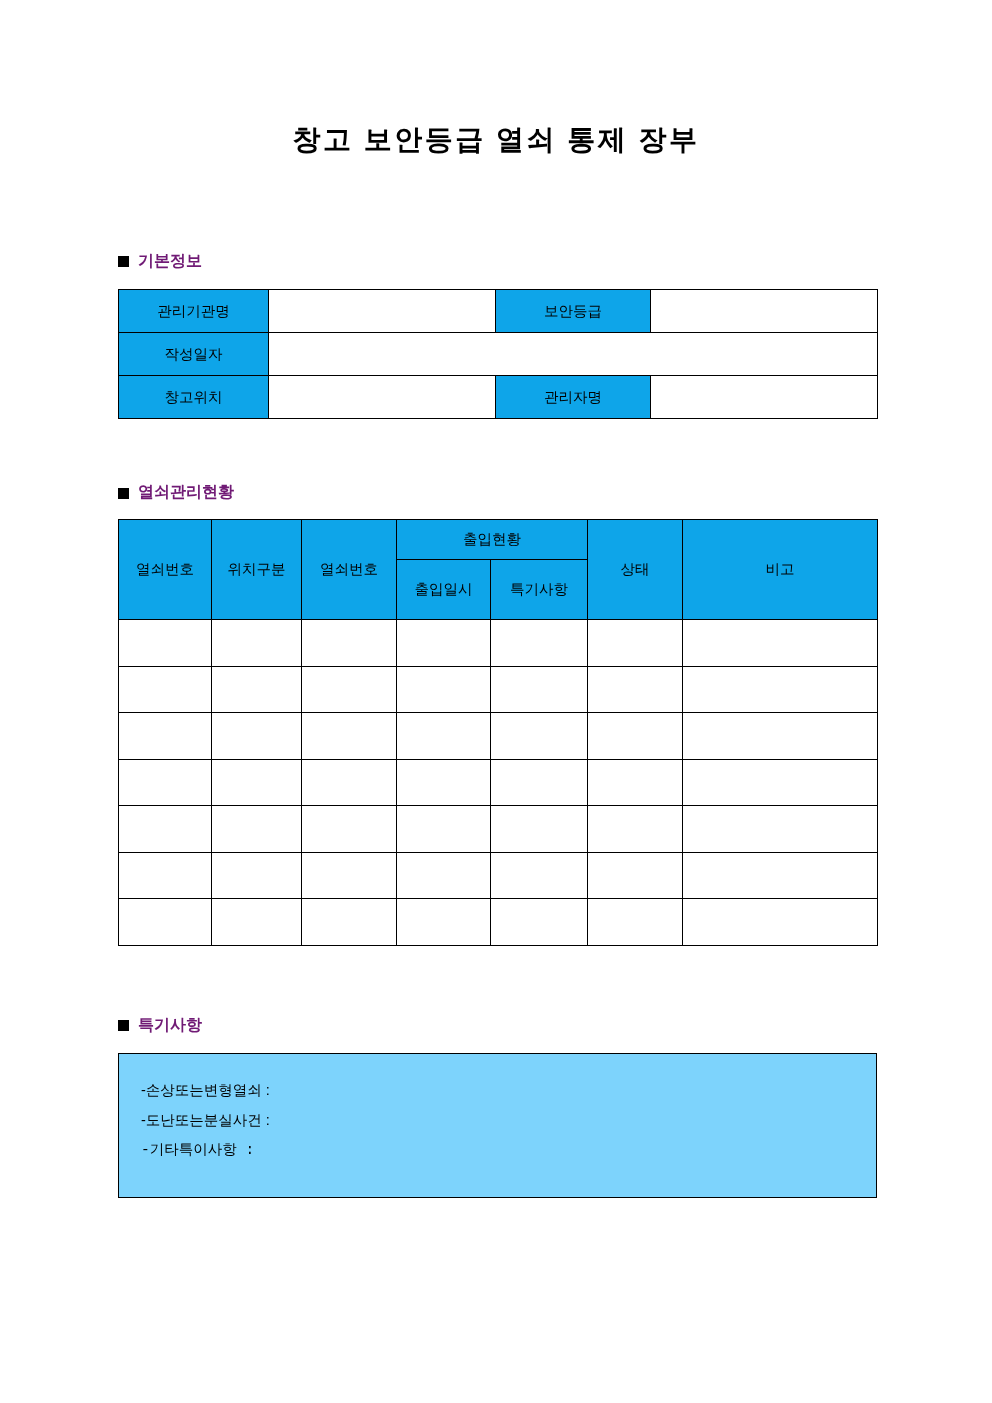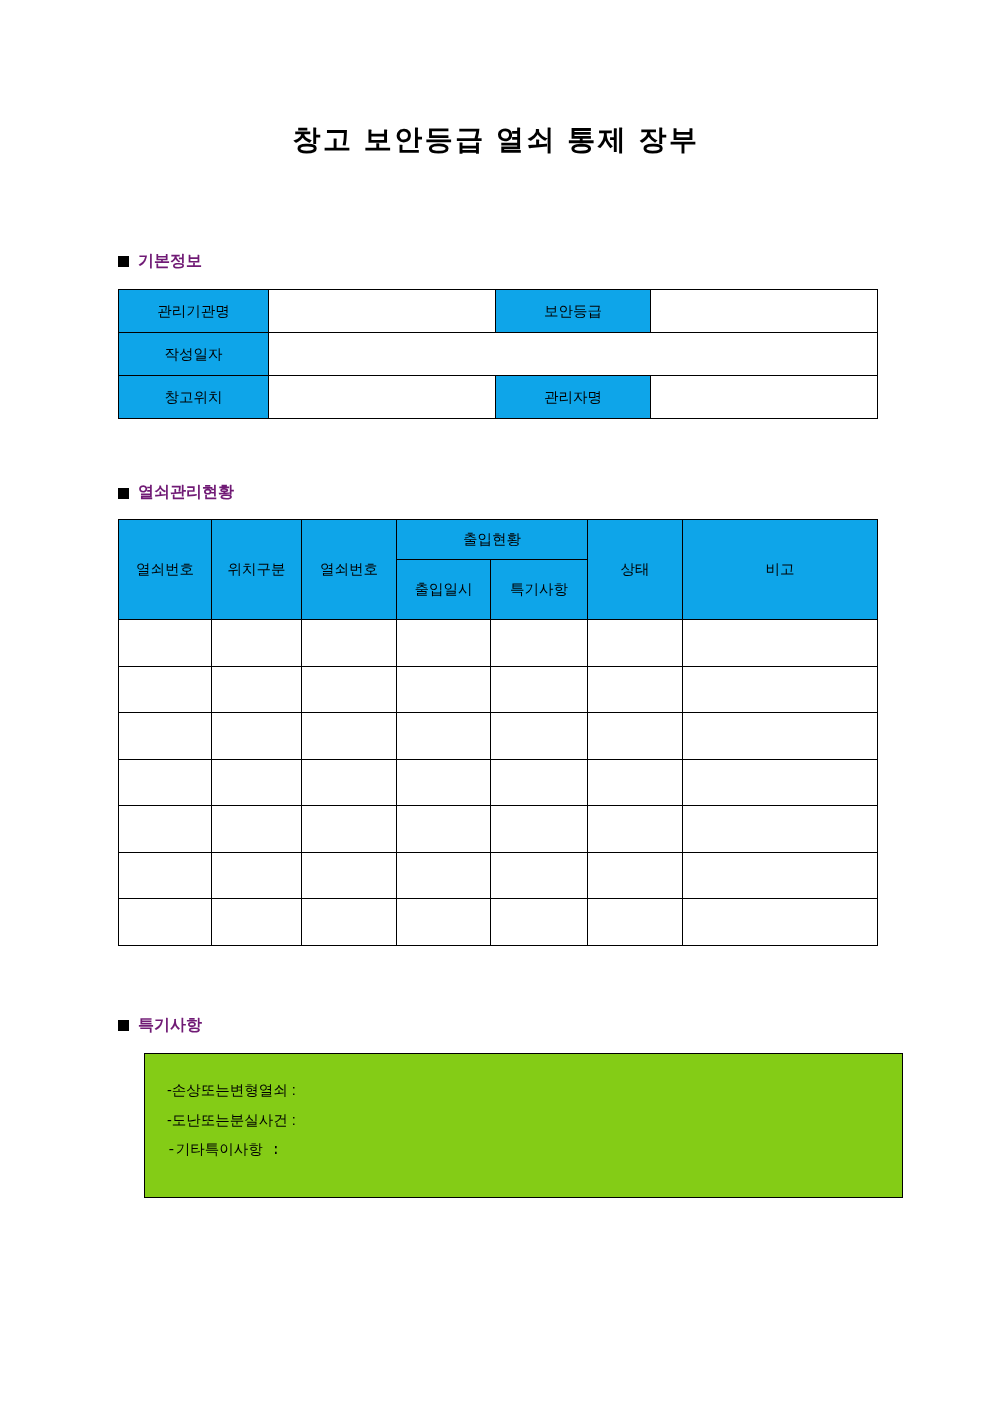--- a/index.html
+++ b/index.html
@@ -106,22 +106,21 @@
   #table-keys td.datacell { height: 46.5px; }
 
   
   #notes-box {
     position: absolute;
     left: 118px;
     top: 1053px;
     width: 759px;
     height: 145px;
     border: 1px solid #000;
-    background: #84cc16;
-    margin-left: 26px;
+    background: #7dd3fc;
   }
   .note-line {
     position: absolute;
     left: 22px;
     font-size: 14.5px;
     color: #000;
     line-height: 20px;
     white-space: nowrap;
   }
   #note-0 { top: 26px; }

